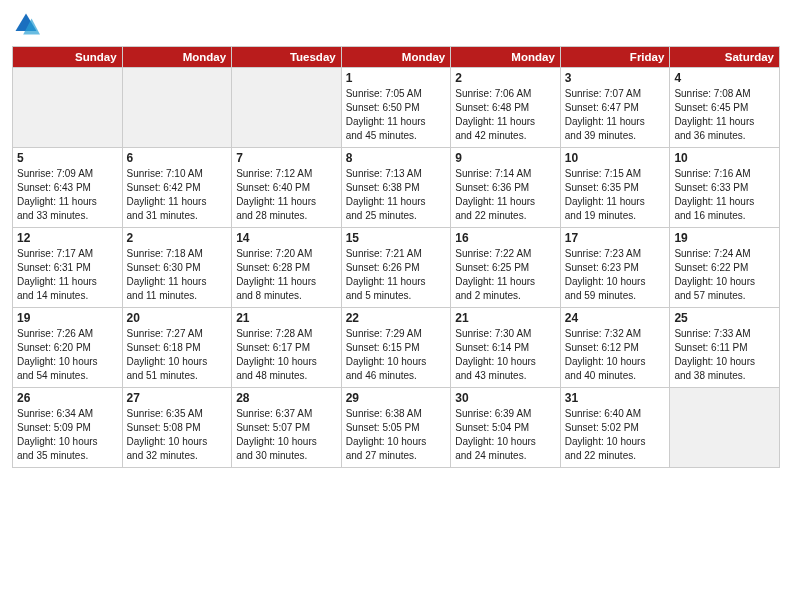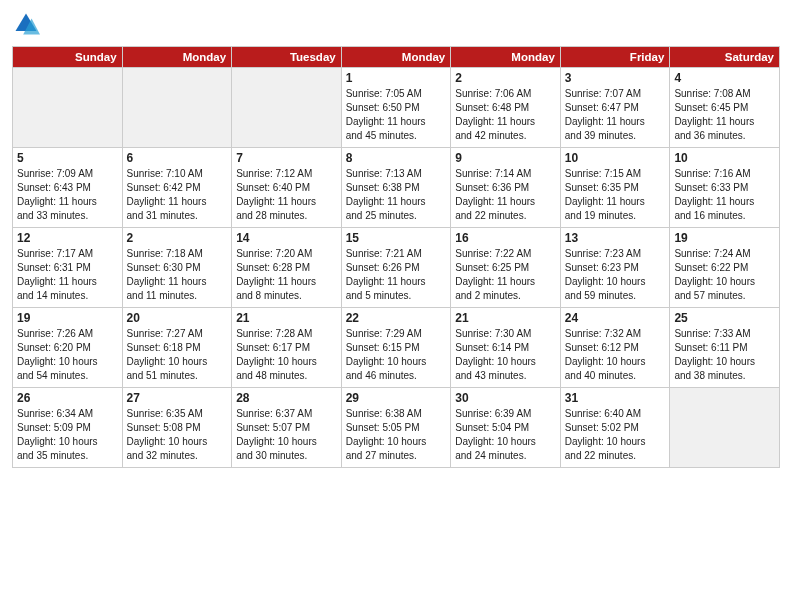--- a/index.html
+++ b/index.html
@@ -189,21 +189,21 @@
           </td>
           <td>
             <span class="day-num">15</span>
             <div class="day-info">Sunrise: 7:21 AM<br>Sunset: 6:26 PM<br>Daylight: 11 hours<br>and 5 minutes.</div>
           </td>
           <td>
             <span class="day-num">16</span>
             <div class="day-info">Sunrise: 7:22 AM<br>Sunset: 6:25 PM<br>Daylight: 11 hours<br>and 2 minutes.</div>
           </td>
           <td>
-            <span class="day-num">13</span>
+            <span class="day-num">17</span>
             <div class="day-info">Sunrise: 7:23 AM<br>Sunset: 6:23 PM<br>Daylight: 10 hours<br>and 59 minutes.</div>
           </td>
           <td>
             <span class="day-num">19</span>
             <div class="day-info">Sunrise: 7:24 AM<br>Sunset: 6:22 PM<br>Daylight: 10 hours<br>and 57 minutes.</div>
           </td>
         </tr>
         <tr>
           <td>
             <span class="day-num">19</span>

